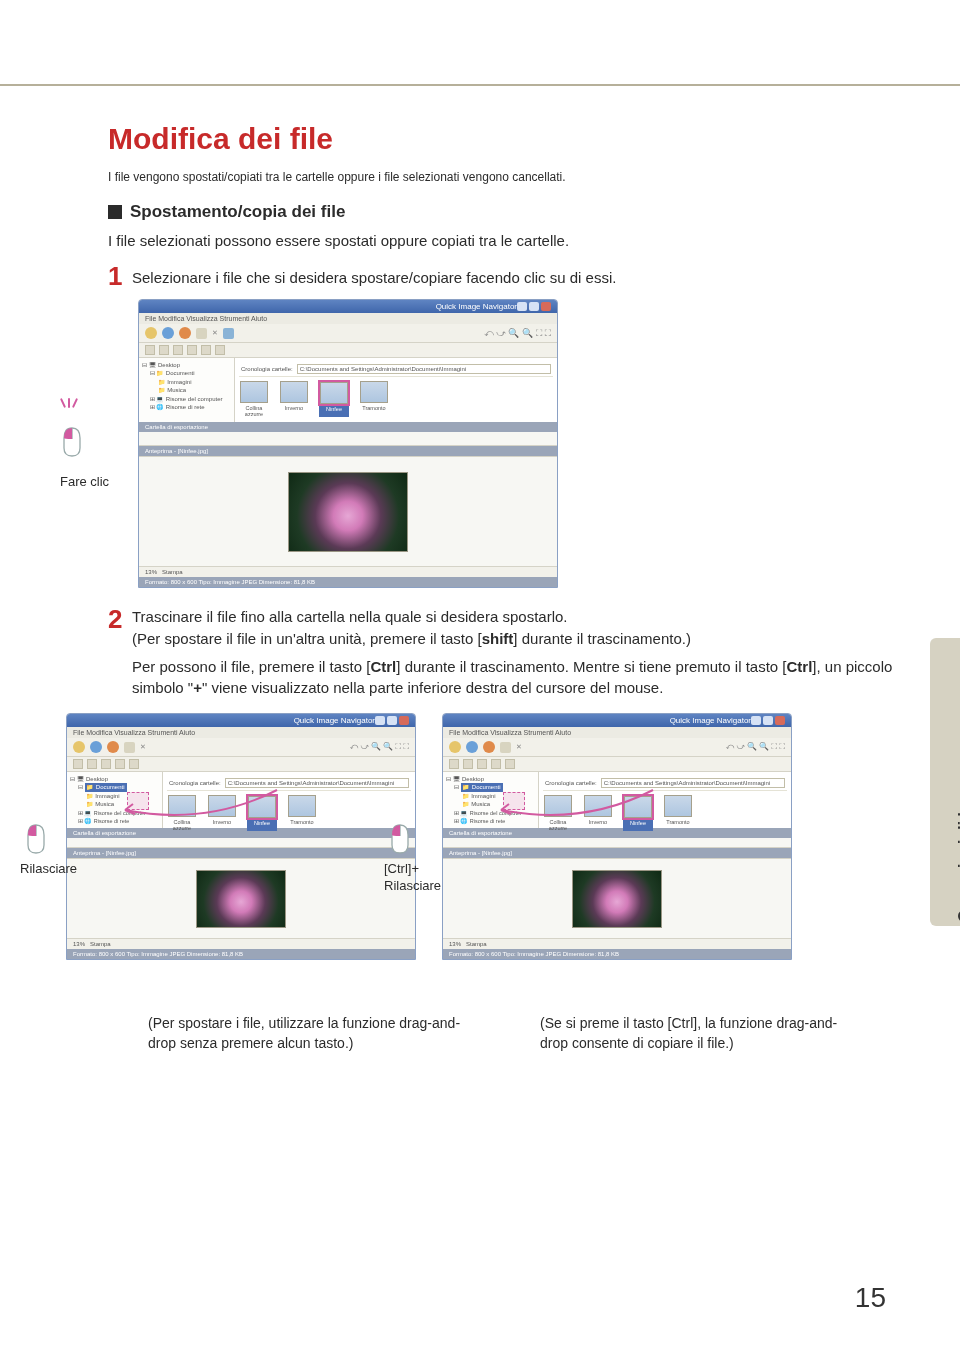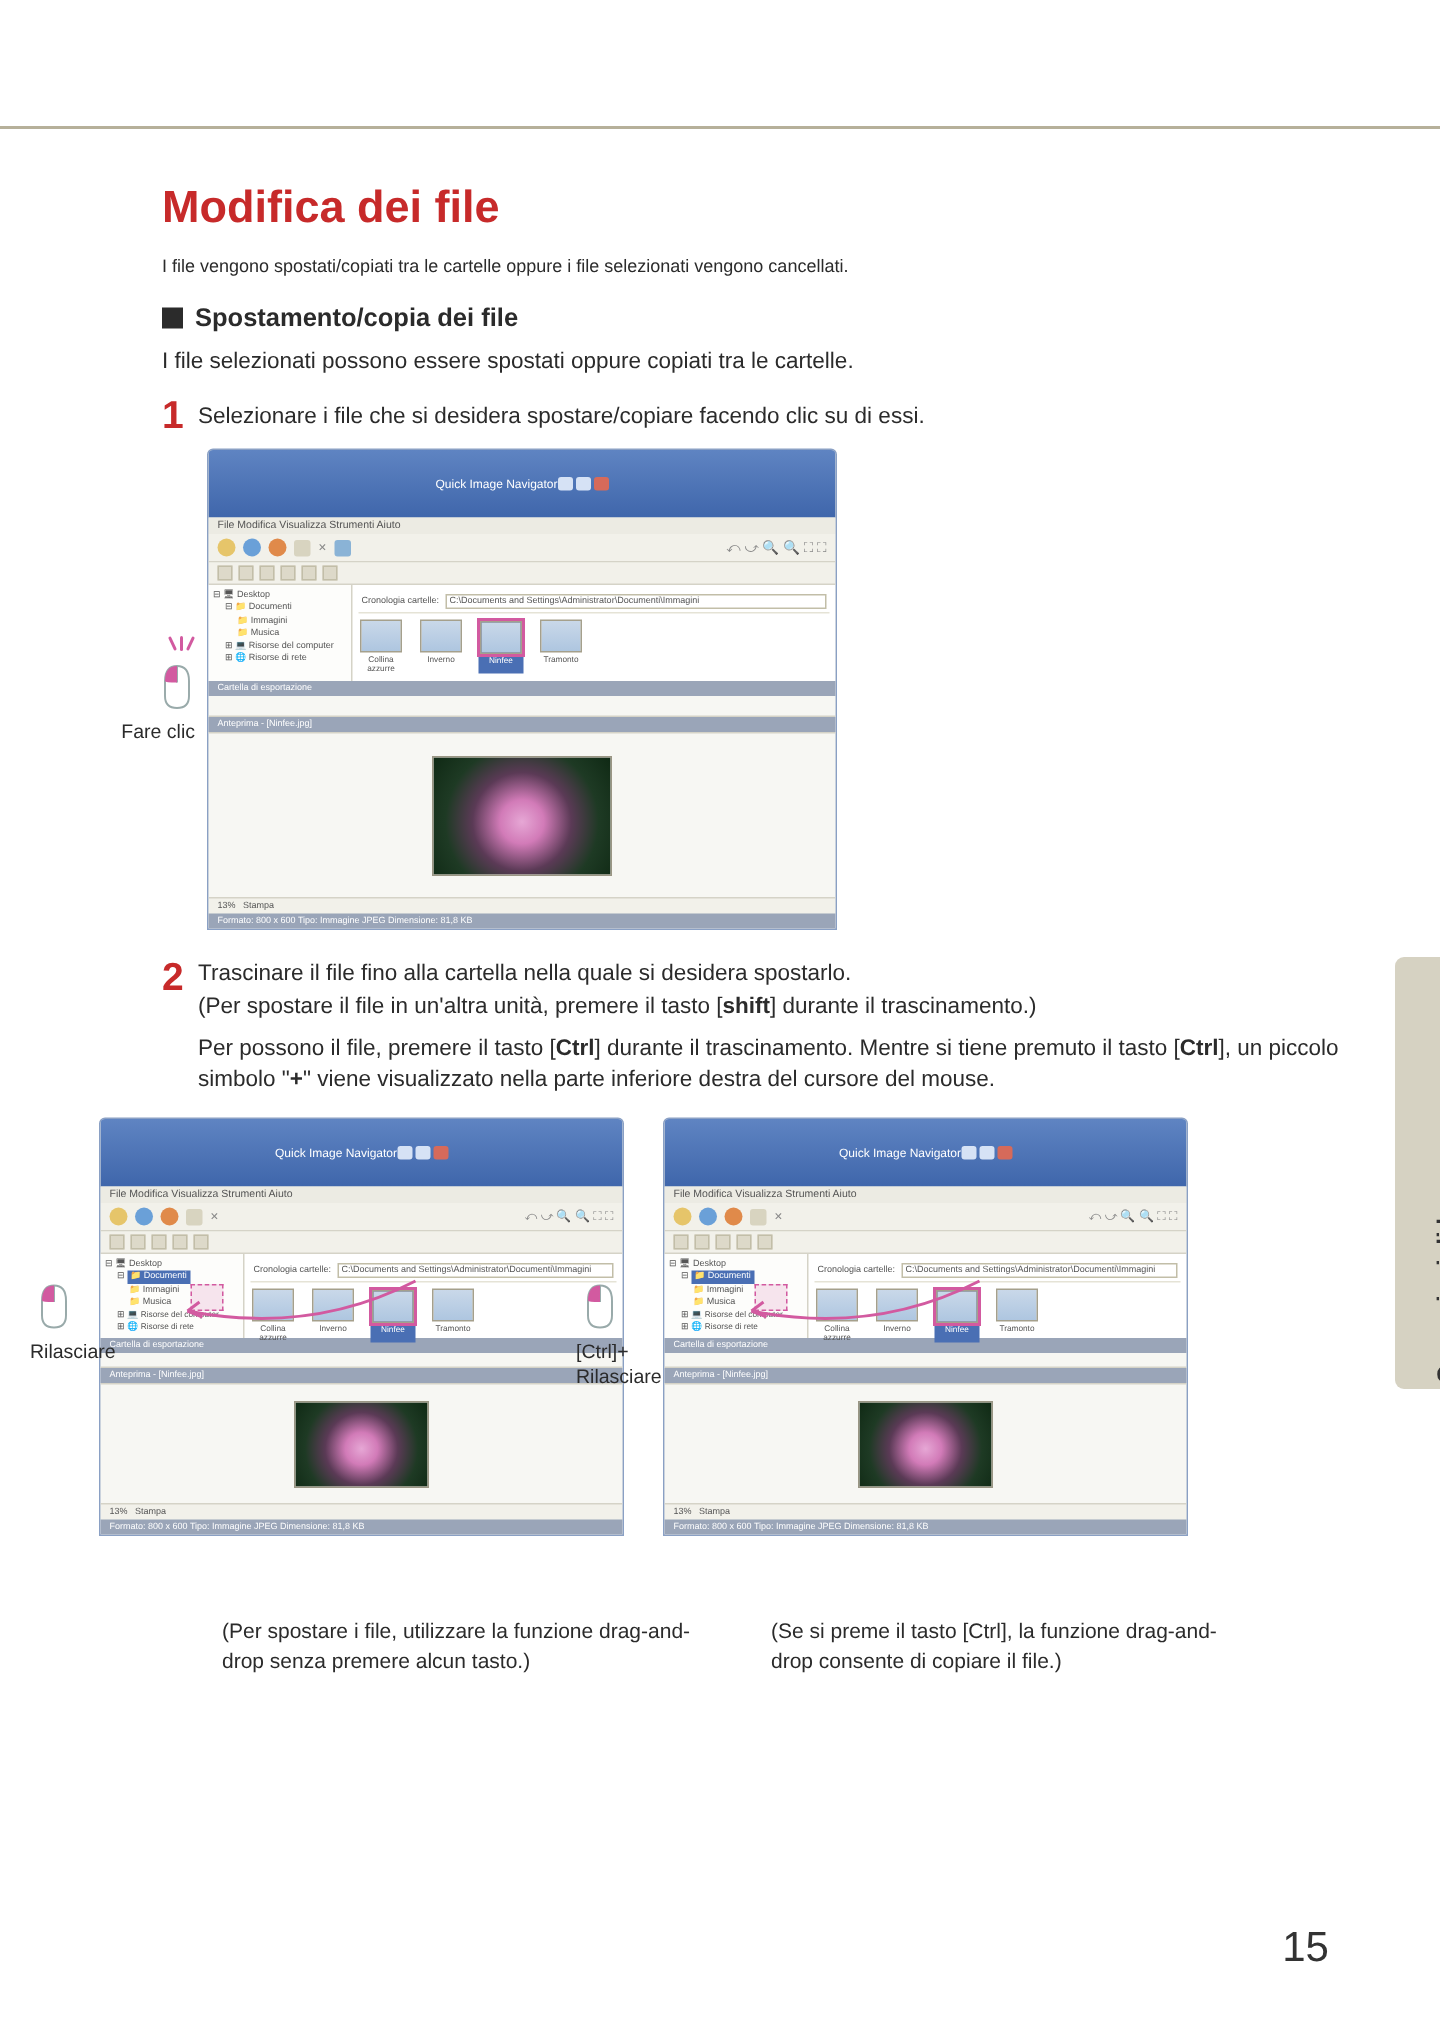--- a/index.html
+++ b/index.html
@@ -76,25 +76,25 @@
     border: 1px solid #8aa0c4;
     border-radius: 4px 4px 0 0;
     background: #efeee8;
     font-size: 7px;
     color: #333;
     overflow: hidden;
   }
   .nav-title {
     background: linear-gradient(#5f84c2, #3f66ab);
     color: #fff;
-    padding: 18px 6px;
+    padding: 2px 6px;
     font-size: 8px;
     display: flex;
     align-items: center;
-    justify-content: center;
+    justify-content: flex-end;
   }
   .nav-title .btns { display: flex; gap: 2px; }
   .nav-title .btns span {
     width: 10px; height: 9px; background:#d6e2f5; display:inline-block; border-radius:2px;
   }
   .nav-title .btns span.close { background:#d66a5a; }
   .nav-menu {
     background: #ecebe3;
     padding: 2px 6px;
     font-size: 7px;
@@ -181,21 +181,21 @@
     width: 24px; height: 32px; position: relative;
   }
   .mouse svg { width:24px;height:32px; }
   .row1 {
     display:flex;align-items:center;gap:8px;
     margin-left: -48px;
     margin-top: 10px;
   }
   .fareclic-col {
     width: 70px;
-    display:flex;flex-direction:column;align-items:flex-end;gap:6px;
+    display:flex;flex-direction:column;align-items:flex-start;gap:16px;
   }
   .accentlines {
     width:18px;height:12px;position:relative;
   }
   .accentlines::before,
   .accentlines::after,
   .accentlines span {
     content:'';position:absolute;width:2px;height:10px;background:#d25aa0;border-radius:1px;
   }
   .accentlines::before{left:2px;transform:rotate(-25deg);}
@@ -216,21 +216,21 @@
     display:flex;align-items:center;gap:6px;margin-bottom:4px;
     position:absolute;left:-42px;top:110px;
   }
   .col2 .mouse-lbl { left:-54px; }
   .drag-arrow {
     position:absolute;stroke:#d25aa0;stroke-width:2;fill:none;
   }
   .caption {
     font-size: 14px; margin-top: 14px; line-height:1.4;
   }
-  .row3 { display:flex; gap:46px; margin-top: 40px; margin-left: 40px; }
+  .row3 { display:flex; gap:72px; margin-top: 40px; margin-left: 40px; }
   .sidetab {
     position:absolute;
     right: 0;
     top: 638px;
     width: 30px;
     height: 288px;
     background: #d6d2c2;
     border-radius: 6px 0 0 6px;
   }
   .sidetab-label {

